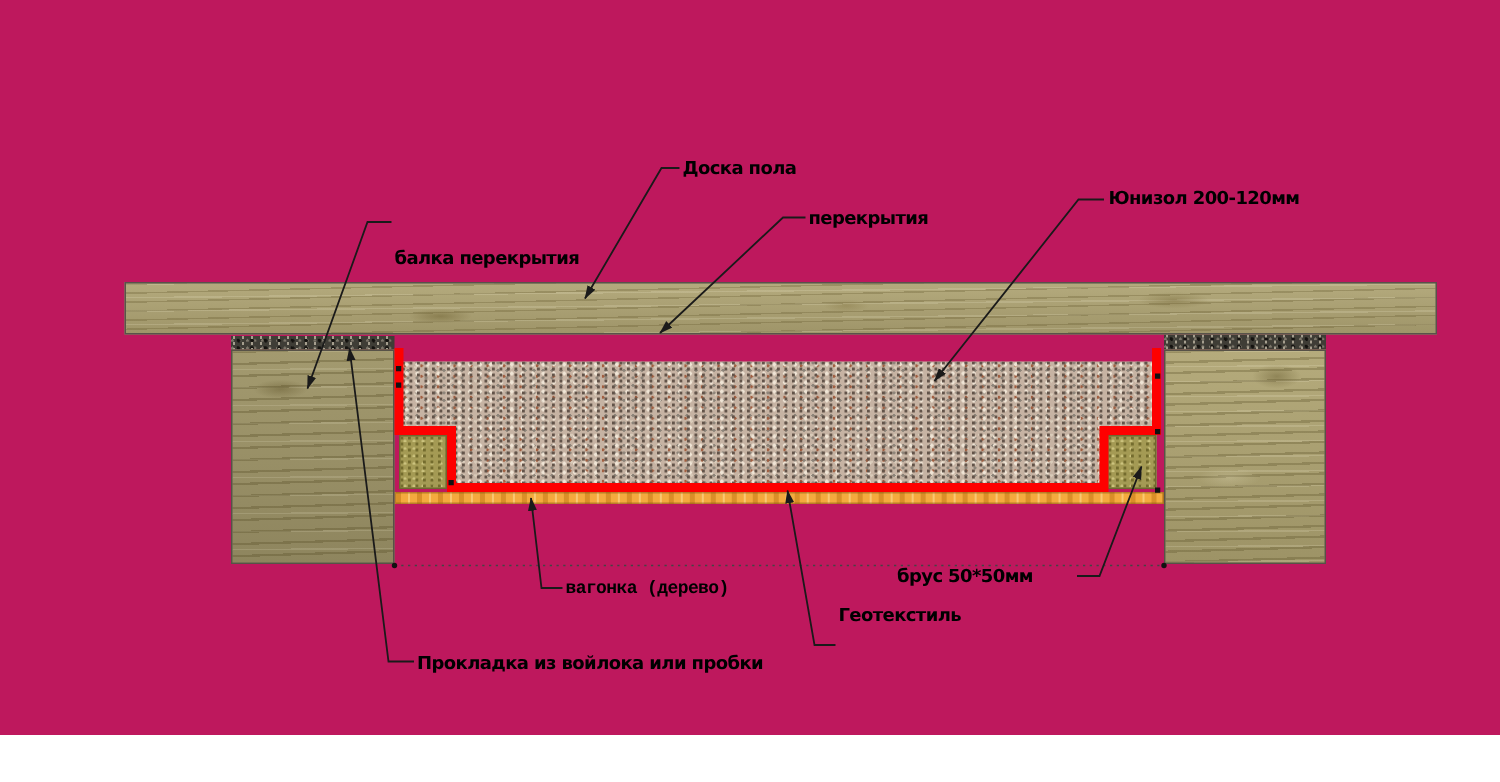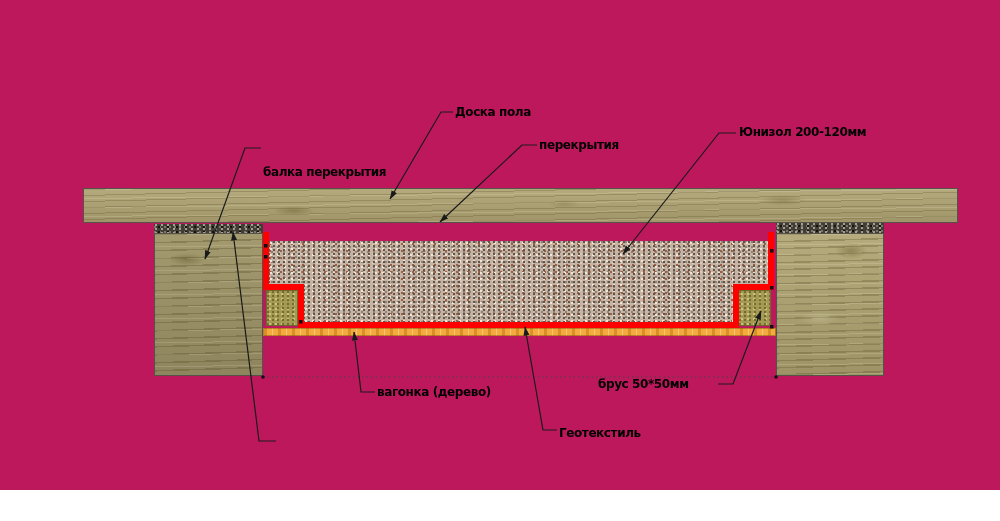--- a/index.html
+++ b/index.html
@@ -141,17 +141,18 @@
     <path d="M375,392 L361,392 L354,332" fill="none" stroke="#1a1a1a" stroke-width="1.2" marker-end="url(#arr)"></path>
     <path d="M718,384 L733,384 L761,311" fill="none" stroke="#1a1a1a" stroke-width="1.2" marker-end="url(#arr)"></path>
     <path d="M557,430 L543,430 L525,327" fill="none" stroke="#1a1a1a" stroke-width="1.2" marker-end="url(#arr)"></path>
     <path d="M276,441 L259,441 L233,232" fill="none" stroke="#1a1a1a" stroke-width="1.2" marker-end="url(#arr)"></path>
   </svg>
 
   <div class="lbl" style="left:455px;top:106px;z-index:8;">Доска пола</div>
   <div class="lbl" style="left:263px;top:142px;z-index:8;margin-top:24px;">балка перекрытия</div>
   <div class="lbl" style="left:539px;top:139px;z-index:8;">перекрытия</div>
   <div class="lbl" style="left:739px;top:126px;z-index:8;">Юнизол 200-120мм</div>
-  <div class="lbl" style="left:377px;top:386px;z-index:8;">вагонка (дерево)</div>
+  <div class="lbl" style="left:377px;top:386px;z-index:8;font-family:Liberation Mono, monospace;">вагонка (дерево)</div>
   <div class="lbl" style="left:598px;top:378px;z-index:8;">брус 50*50мм</div>
-  <div class="lbl" style="left:559px;top:427px;z-index:8;">Геотекстиль</div>
+  <div class="lbl" style="left:559px;top:404px;z-index:8;">Геотекстиль</div>
+  <div class="lbl" style="left:278px;top:436px;z-index:8;">Прокладка из войлока или пробки</div>
 
 </div>
 
 </body></html>

